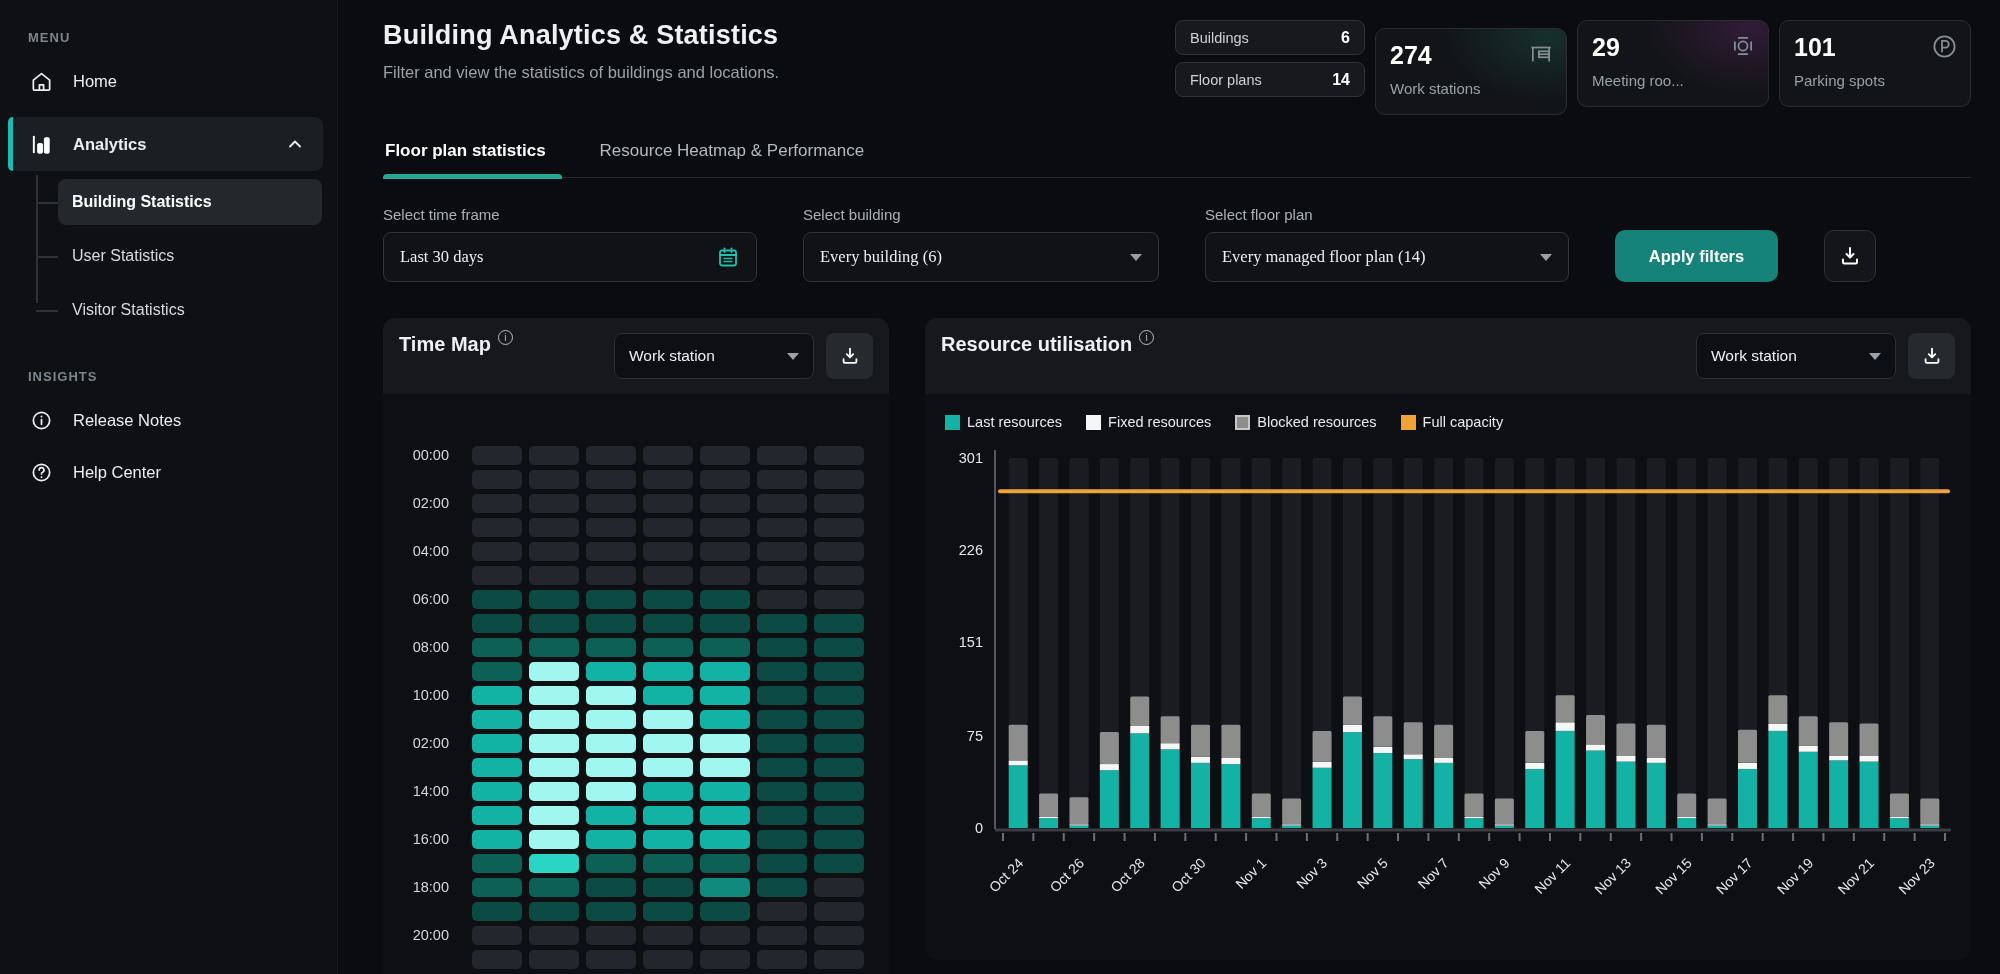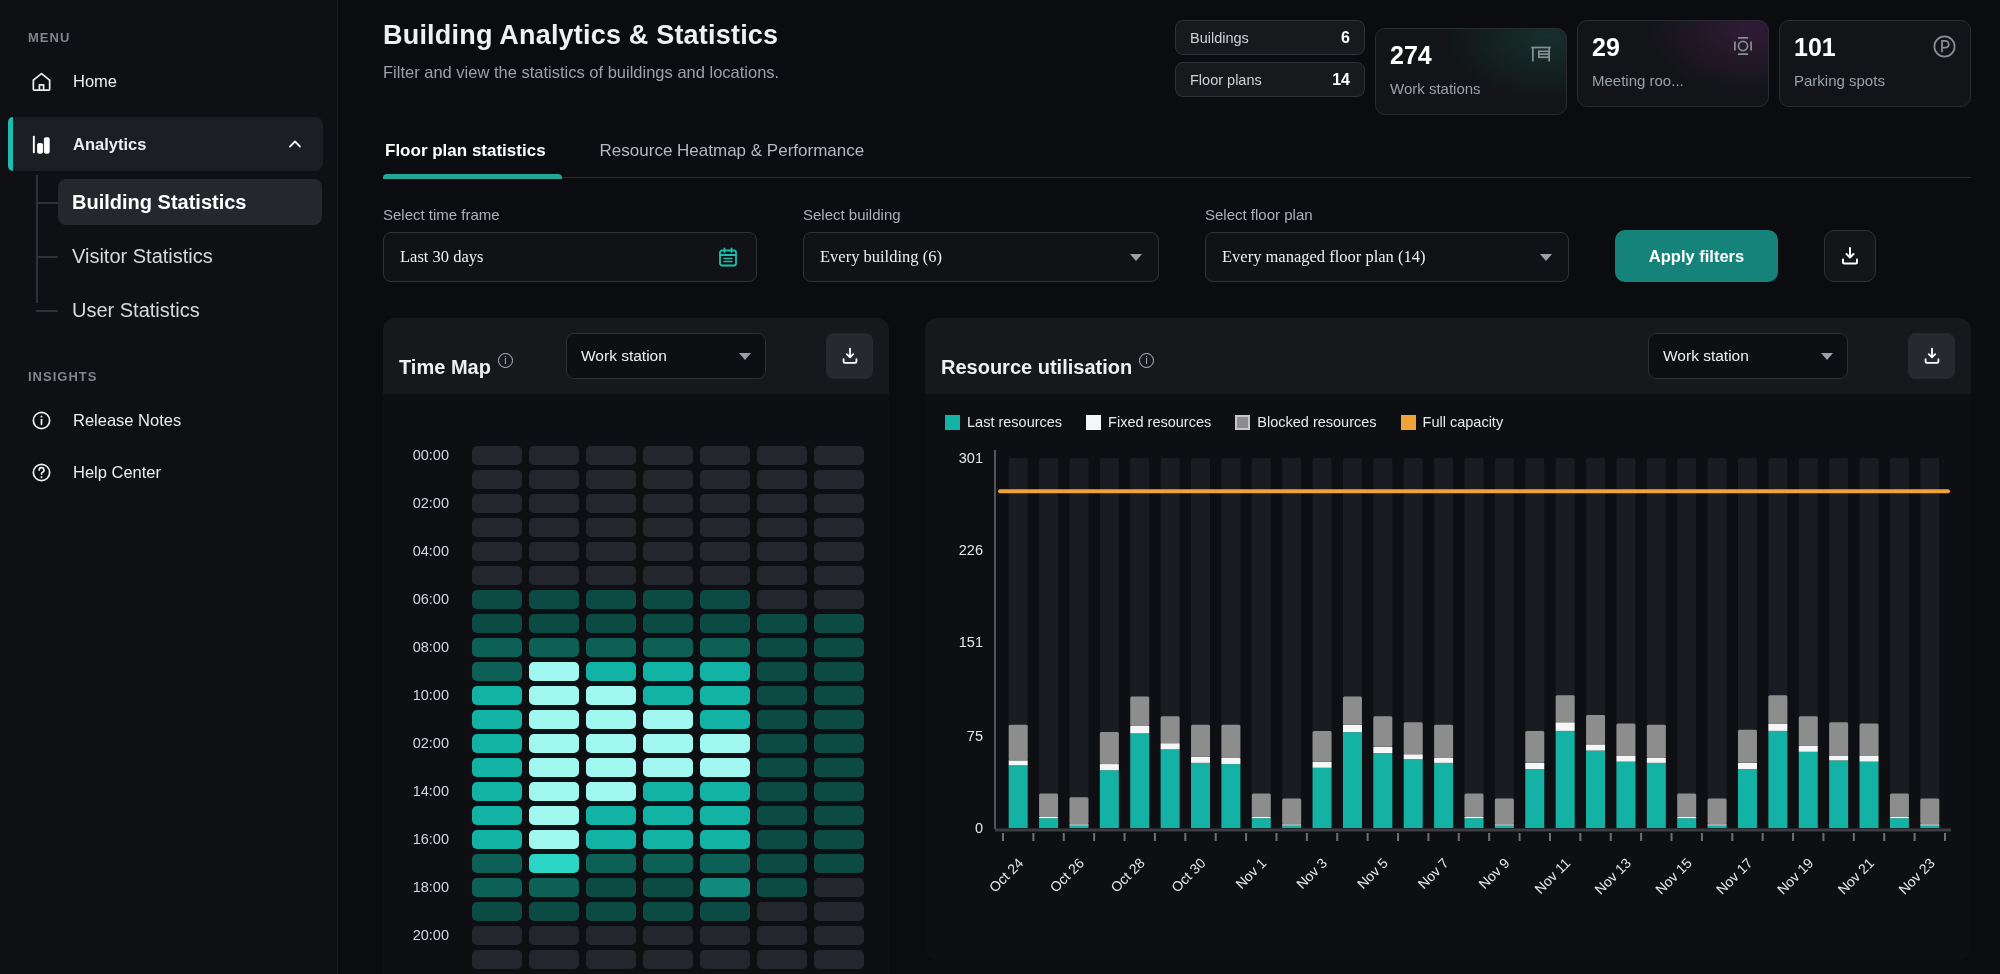--- a/index.html
+++ b/index.html
@@ -15,21 +15,21 @@
   .section-label { margin:30px 0 10px 28px; font-size:13px; font-weight:bold; letter-spacing:1px; color:#7f858d; }
   .nav-item { display:flex; align-items:center; gap:20px; height:52px; padding-left:30px;
     font-size:16.5px; color:#eceef0; cursor:pointer; }
   .nav-item.active-parent { position:relative; margin:10px 14px 0 8px; height:54px; padding-left:22px;
     background:#1b1e23; border-radius:8px; font-weight:bold; }
   .accent-bar { position:absolute; left:0; top:0; bottom:0; width:5px; background:#1cbcae; border-radius:8px 0 0 8px; }
   .chev { margin-left:auto; margin-right:18px; display:flex; }
   .subtree { position:relative; margin:8px 0 0 36px; }
   .subtree::before { content:""; position:absolute; left:0; top:-4px; width:2px; height:128px; background:#2e3238; }
   .subitem { position:relative; margin:0 15px 8px 22px; height:46px; display:flex; align-items:center;
-    padding:0 14px; font-size:20px; color:#d7dadd; cursor:pointer; border-radius:8px; }
+    padding:0 14px; font-size:16px; color:#d7dadd; cursor:pointer; border-radius:8px; }
   .subitem::before { content:""; position:absolute; left:-22px; top:50%; width:22px; height:2px; background:#2e3238; }
   .subitem.active { background:#24272c; color:#ffffff; font-weight:bold; }
   .icon { display:inline-flex; flex:none; }
 
   
   .main { position:absolute; left:338px; top:0; width:1662px; height:974px; padding:20px 29px 0 45px; }
   .header-row { display:flex; align-items:flex-start; }
   .page-title { font-size:27px; font-weight:bold; letter-spacing:.2px; }
   .page-subtitle { margin-top:12px; font-size:16.5px; color:#9aa1a8; }
   .stats { margin-left:auto; display:flex; gap:10px; }
@@ -58,21 +58,21 @@
     display:flex; align-items:center; padding:0 16px; font-size:16.5px; color:#eef0f2; cursor:pointer; }
   .control .c-text { flex:1;font-family:Liberation Serif, serif; }
   .ctl-time { width:374px; } .ctl-building { width:356px; } .ctl-floor { width:364px; }
   .btn-apply { height:52px; width:163px; background:#15837a; border:none; border-radius:10px;
     color:#fff; font-size:16.5px; font-weight:bold; font-family:inherit; cursor:pointer; }
   .btn-dl-lg { height:52px; width:52px; background:#131519; border:1px solid #2e3136; border-radius:10px;
     display:flex; align-items:center; justify-content:center; color:#fff; cursor:pointer; }
 
   .panels-row { margin-top:36px; display:flex; gap:36px; align-items:flex-start; }
   .panel { background:#0d0f13; border-radius:12px; overflow:hidden; }
-  .panel-header { background:#16181c; display:flex; align-items:flex-end; padding:15px 16px;gap:48px; }
+  .panel-header { background:#16181c; display:flex; align-items:flex-start; padding:15px 16px; }
   .panel-title { font-size:20px; font-weight:bold; display:flex; align-items:flex-start; gap:7px; }
   .info-badge { width:15px; height:15px; border:1.5px solid #b9bec4; border-radius:50%; color:#b9bec4;
     font-size:10px; line-height:13px; text-align:center; font-weight:normal; margin-top:-3px; }
   .mini-select { height:46px; background:#0d0f13; border:1px solid #2c2f34; border-radius:8px;
     display:flex; align-items:center; padding:0 14px; font-size:15.5px; color:#eef0f2; cursor:pointer; }
   .btn-dl-sm { height:46px; width:47px; background:#26292e; border:none; border-radius:8px;
     display:flex; align-items:center; justify-content:center; color:#fff; cursor:pointer; margin-left:12px; }
   .tri { width:0; height:0; border-left:6px solid transparent; border-right:6px solid transparent;
     border-top:7px solid #9aa0a6; margin-left:26px; }
 
@@ -126,24 +126,24 @@
         <path d="M6 15l6-6 6 6"></path>
       </svg>
       </span>
   </div>
 
   <div class="subtree">
     <div class="subitem active">
       <span>Building Statistics</span>
     </div>
     <div class="subitem">
+      <span>User Statistics</span>
+    </div>
+    <div class="subitem">
       <span>Visitor Statistics</span>
-    </div>
-    <div class="subitem">
-      <span>User Statistics</span>
     </div>
   </div>
 
   <div class="section-label" style="margin-top:36px">INSIGHTS</div>
 
   <div class="nav-item">
     <span class="icon">
       <svg width="23" height="23" viewBox="0 0 24 24" fill="none" stroke="#eceef0" stroke-width="1.8" stroke-linecap="round">
         <circle cx="12" cy="12" r="8.5"></circle>
           <path d="M12 11v5"></path>

